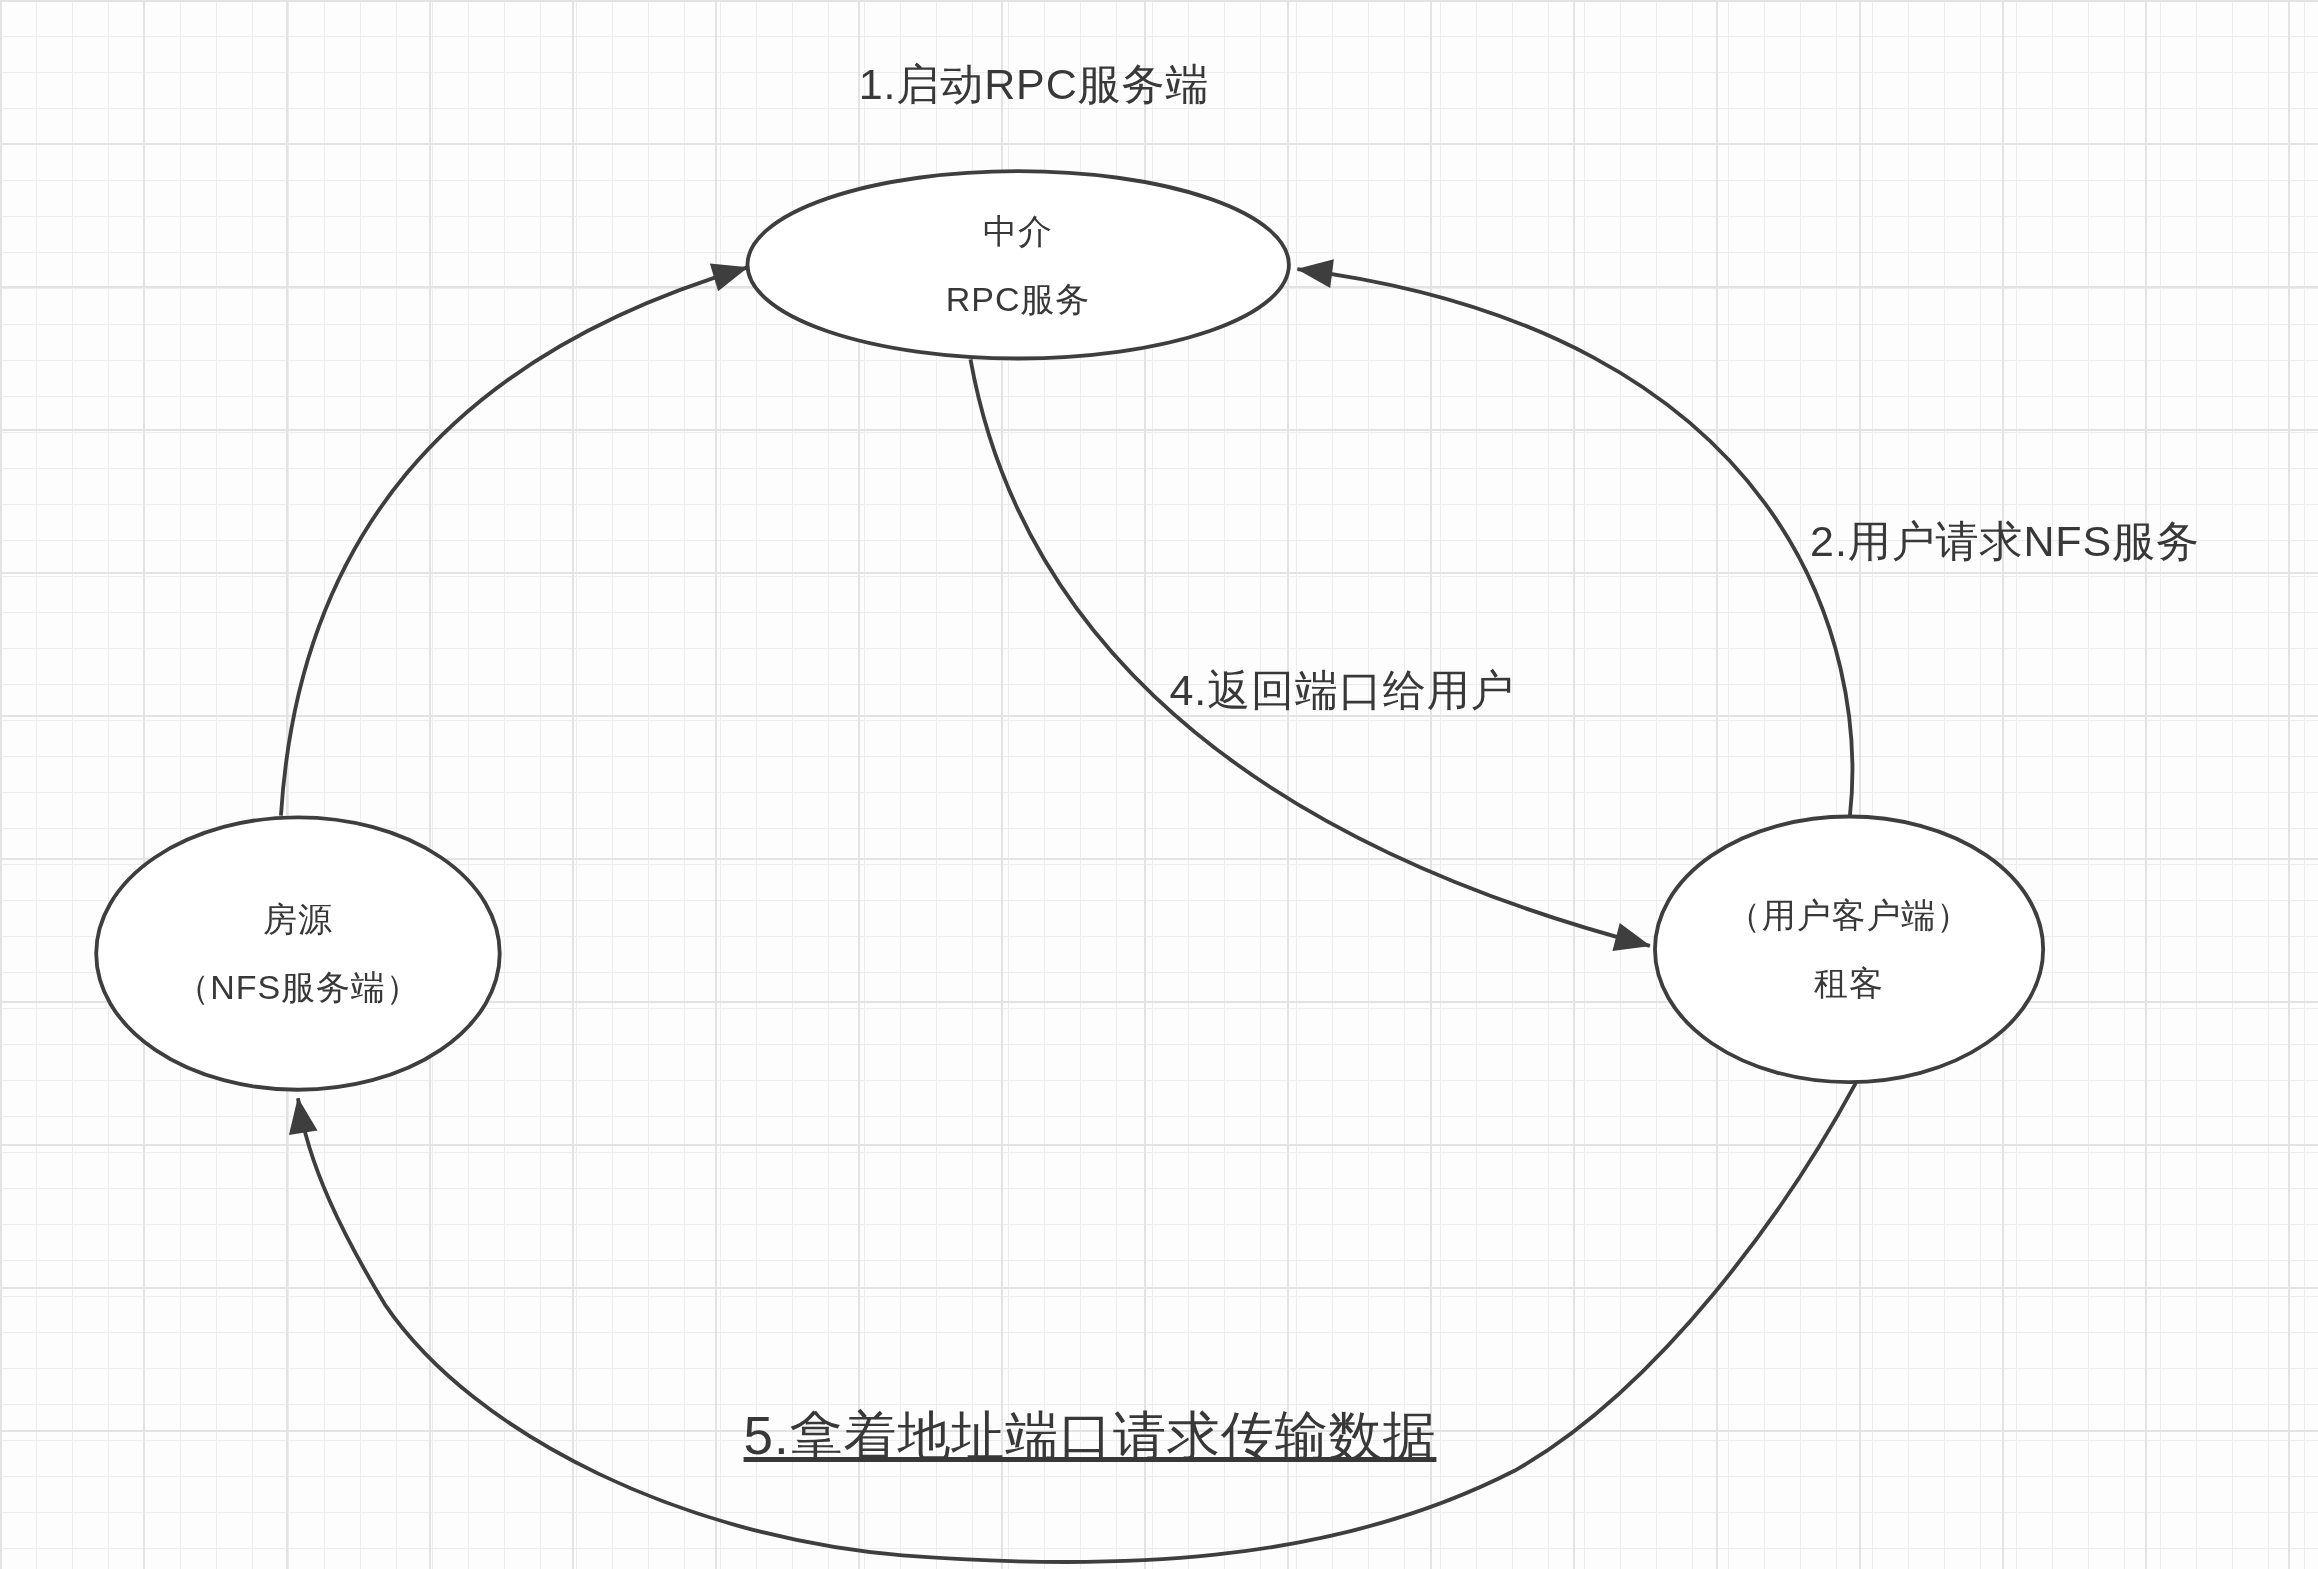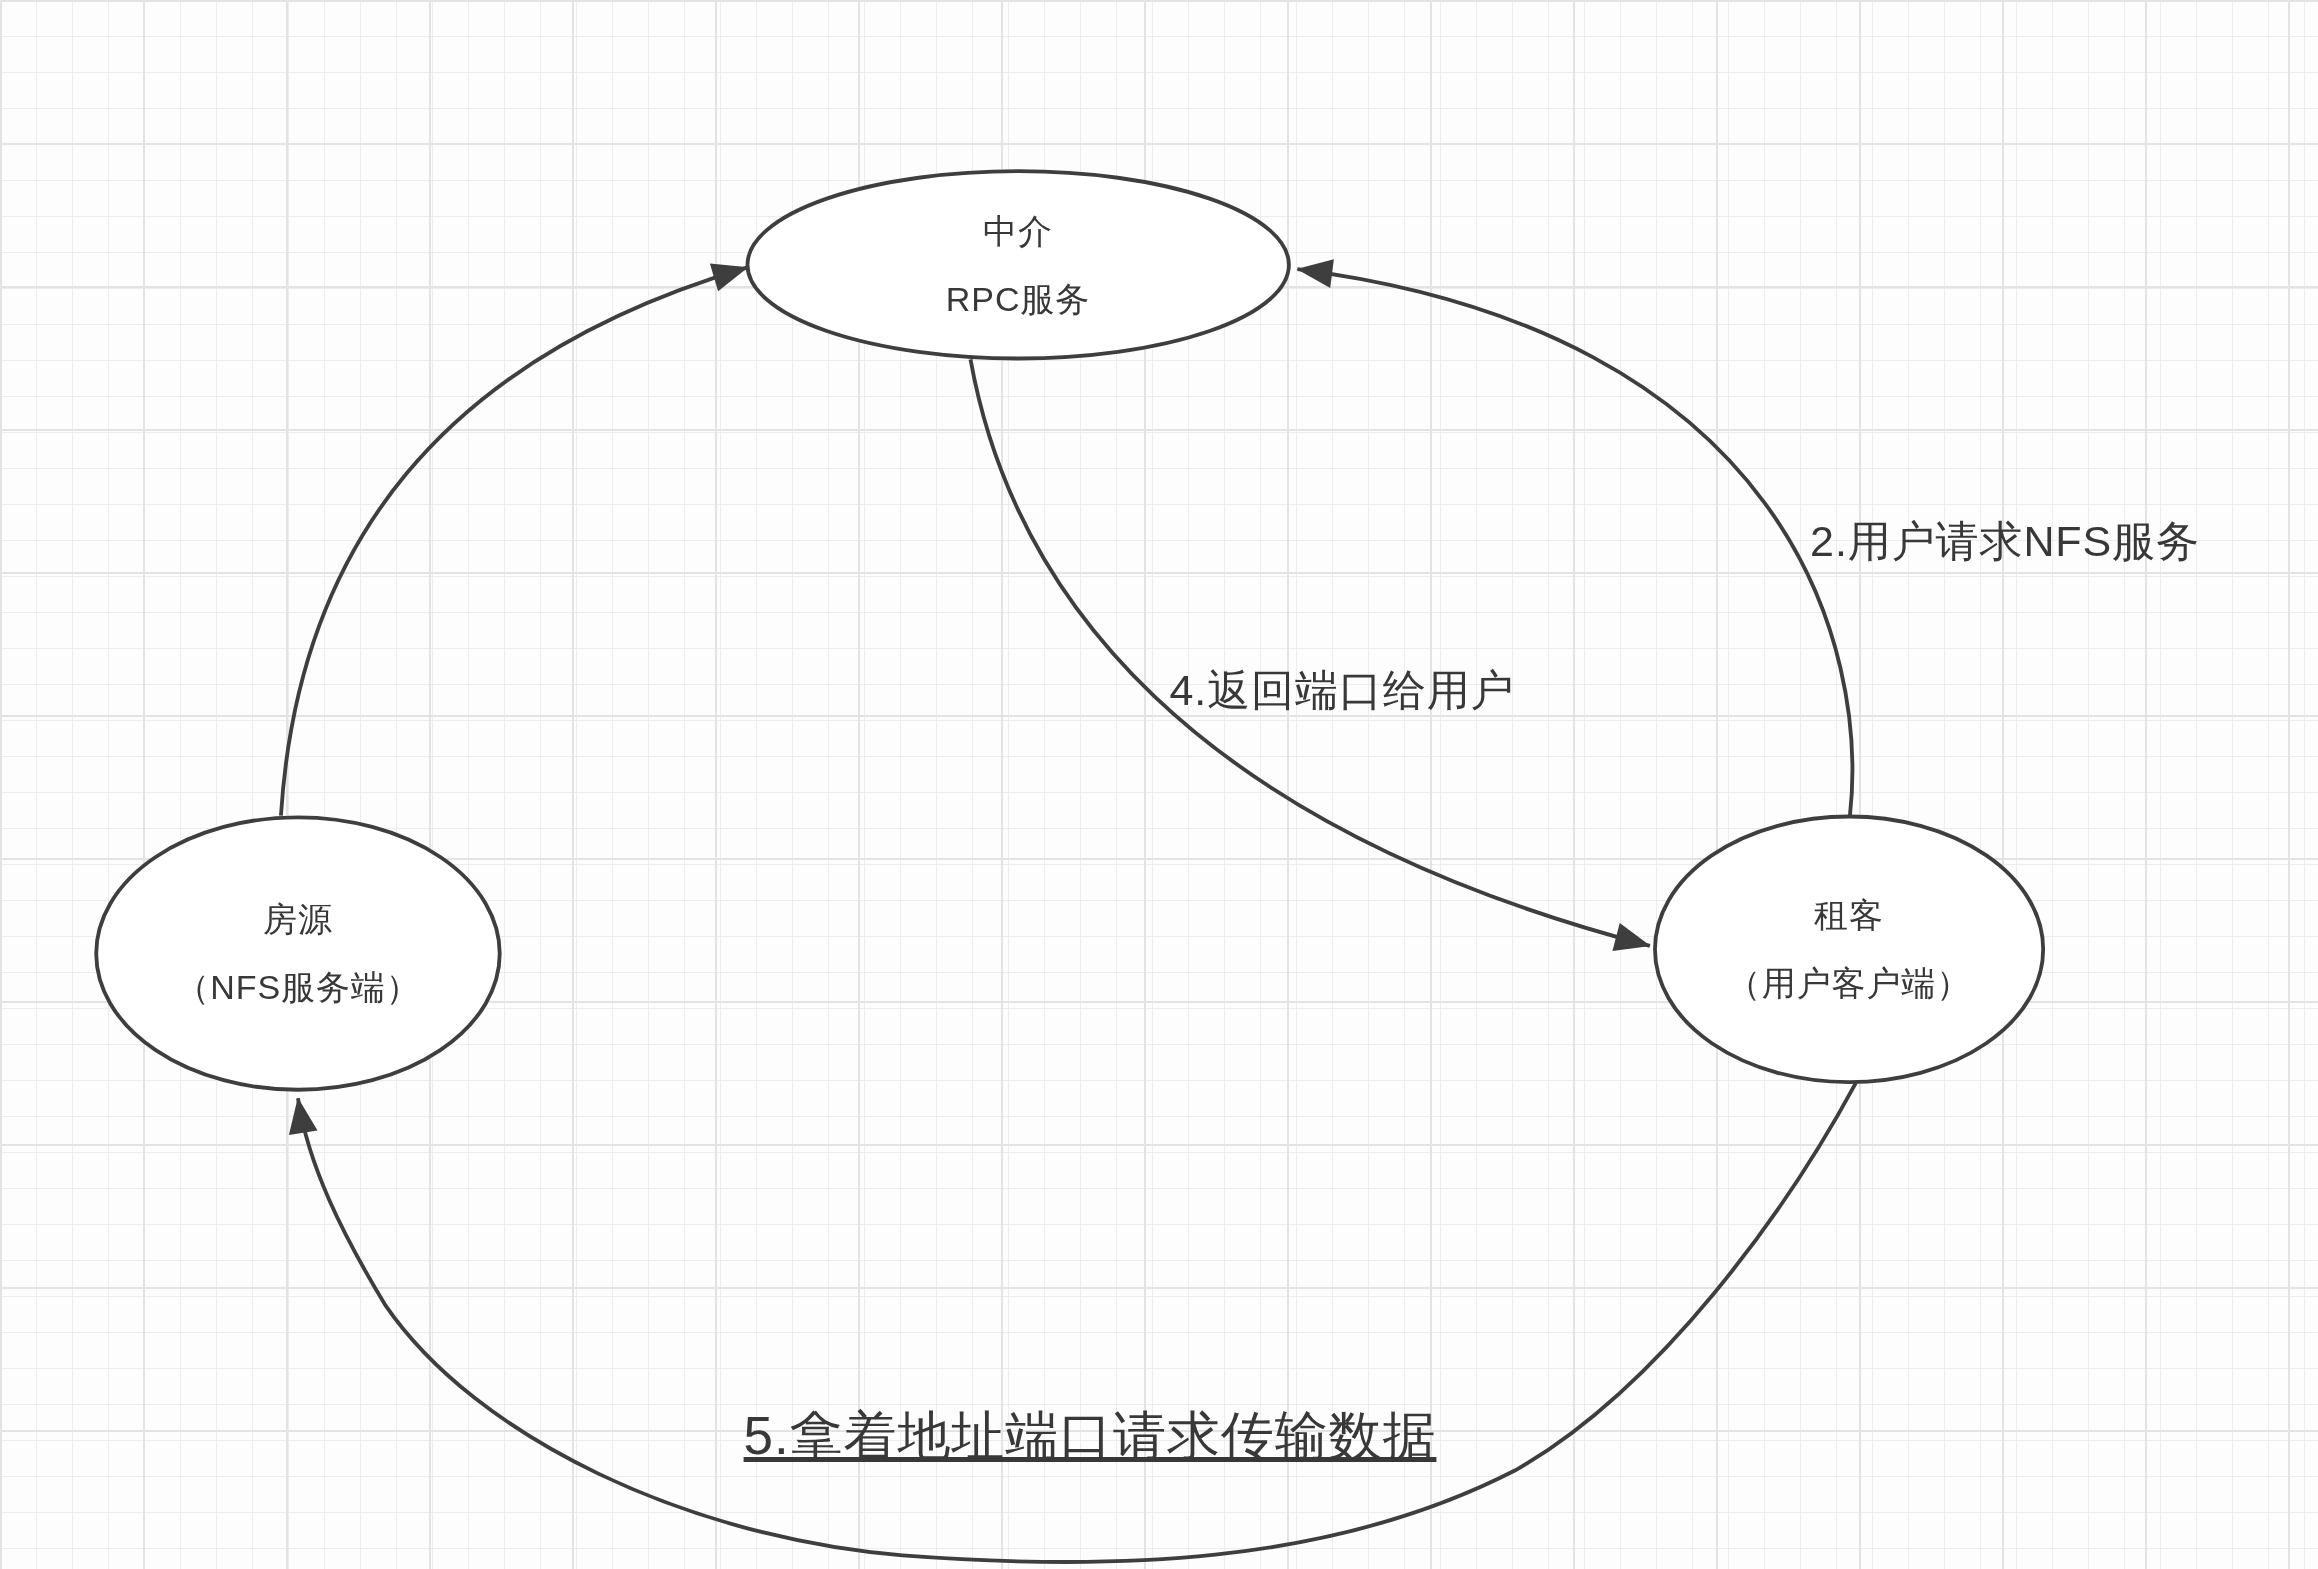--- a/index.html
+++ b/index.html
@@ -73,22 +73,23 @@
 
   <div class="node-text" style="left:1018px;top:265px;">
     <div>中介</div>
     <div>RPC服务</div>
   </div>
   <div class="node-text" style="left:298px;top:953px;">
     <div>房源</div>
     <div>（NFS服务端）</div>
   </div>
   <div class="node-text" style="left:1849px;top:949px;">
+    <div>（用户客户端）</div>
     <div>租客</div>
-    <div>（用户客户端）</div>
   </div>
 
+  <div class="lbl" style="left:1034px;top:85px;">1.启动RPC服务端</div>
   <div class="lbl" style="left:2005px;top:542px;">2.用户请求NFS服务</div>
   <div class="lbl" style="left:1326px;top:691px;padding-left:32px;">4.返回端口给用户</div>
   <div class="lbl big" style="left:1090px;top:1437px;text-decoration:underline;">5.拿着地址端口请求传输数据</div>
 
 </div>
 
 
 </body></html>

